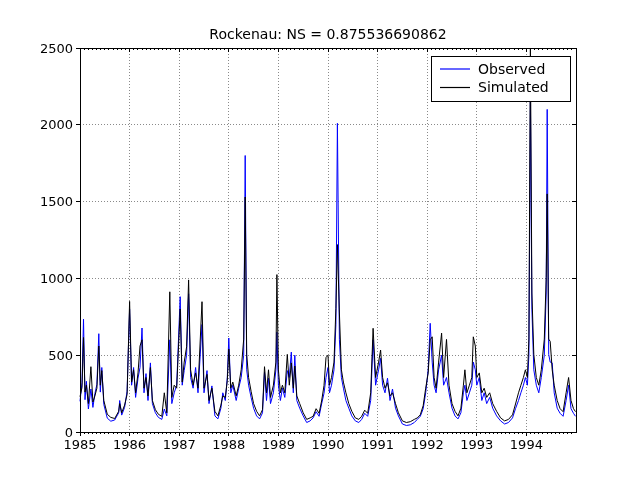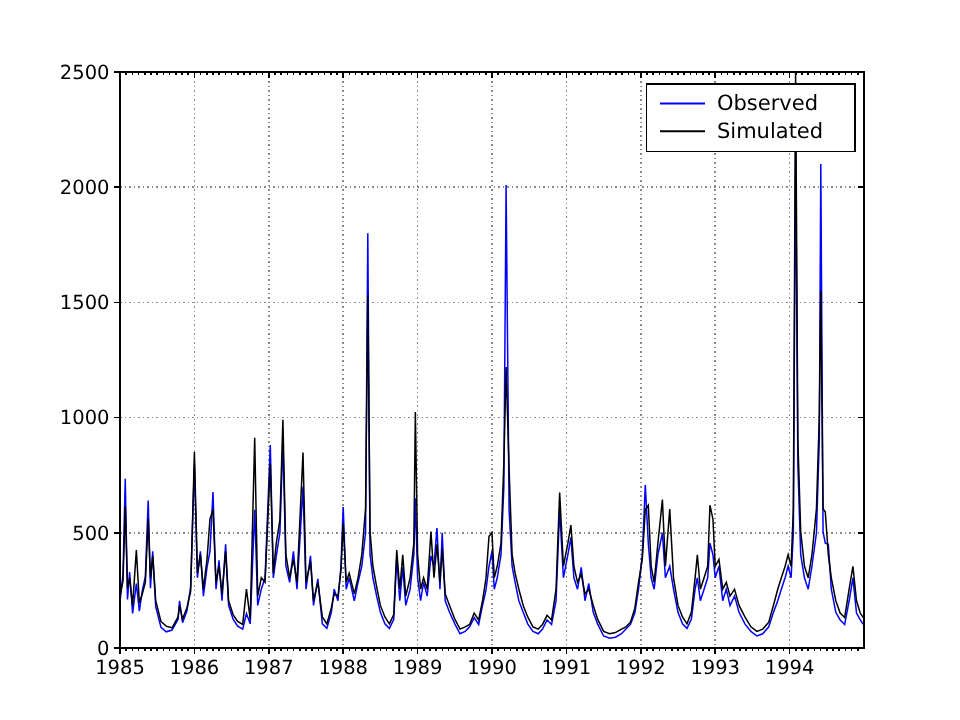--- a/index.html
+++ b/index.html
@@ -11,20 +11,21 @@
     position:absolute;left:80px;top:26px;width:496px;text-align:center;
     font-size:14px;color:#000;white-space:nowrap;
   }
   svg{position:absolute;left:0;top:0;}
   svg text{font-family:"DejaVu Sans","Liberation Sans",sans-serif;fill:#000;}
 </style>
 </head>
 <body>
 
 <div class="figure">
+  <div class="chart-title">Rockenau: NS = 0.875536690862</div>
   <svg id="plot" width="640" height="480" viewBox="0 0 640 480">
       <g stroke="#8a8a8a" stroke-width="1" stroke-dasharray="1,2" shape-rendering="crispEdges">
         <line x1="129.6" x2="129.6" y1="48" y2="432"></line>
         <line x1="179.2" x2="179.2" y1="48" y2="432"></line>
         <line x1="228.8" x2="228.8" y1="48" y2="432"></line>
         <line x1="278.4" x2="278.4" y1="48" y2="432"></line>
         <line x1="328" x2="328" y1="48" y2="432"></line>
         <line x1="377.6" x2="377.6" y1="48" y2="432"></line>
         <line x1="427.2" x2="427.2" y1="48" y2="432"></line>
         <line x1="476.8" x2="476.8" y1="48" y2="432"></line>

